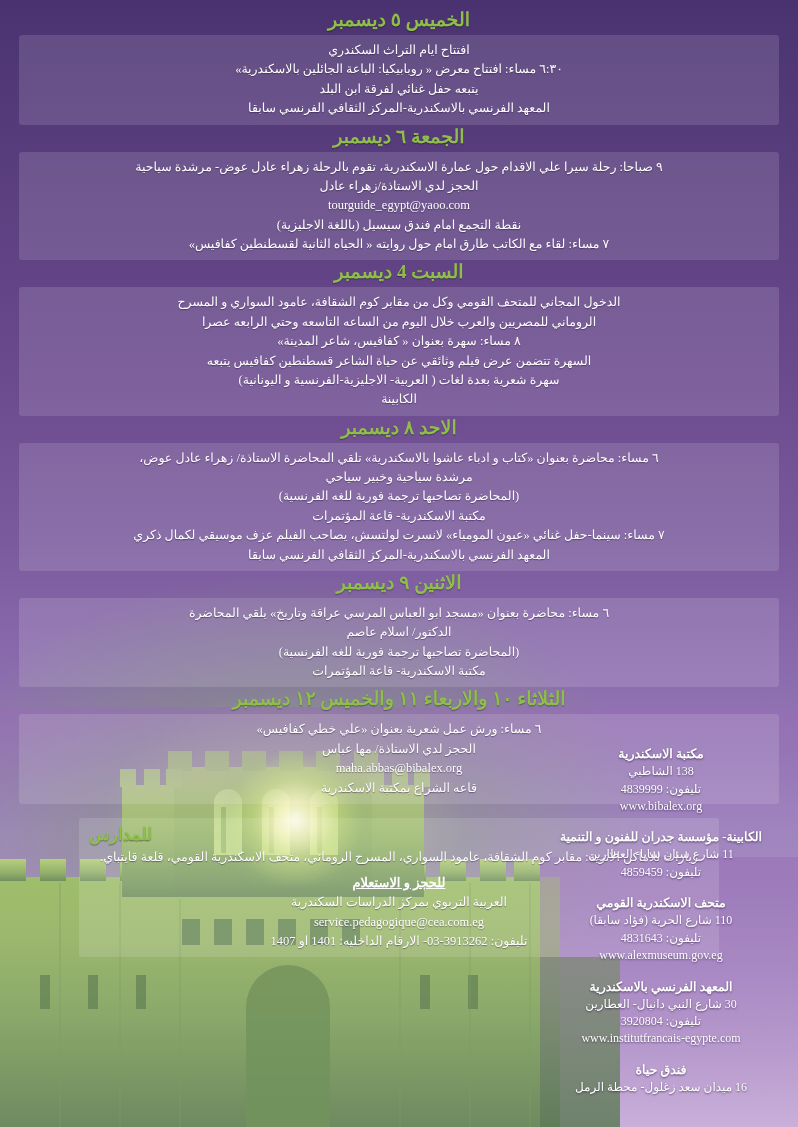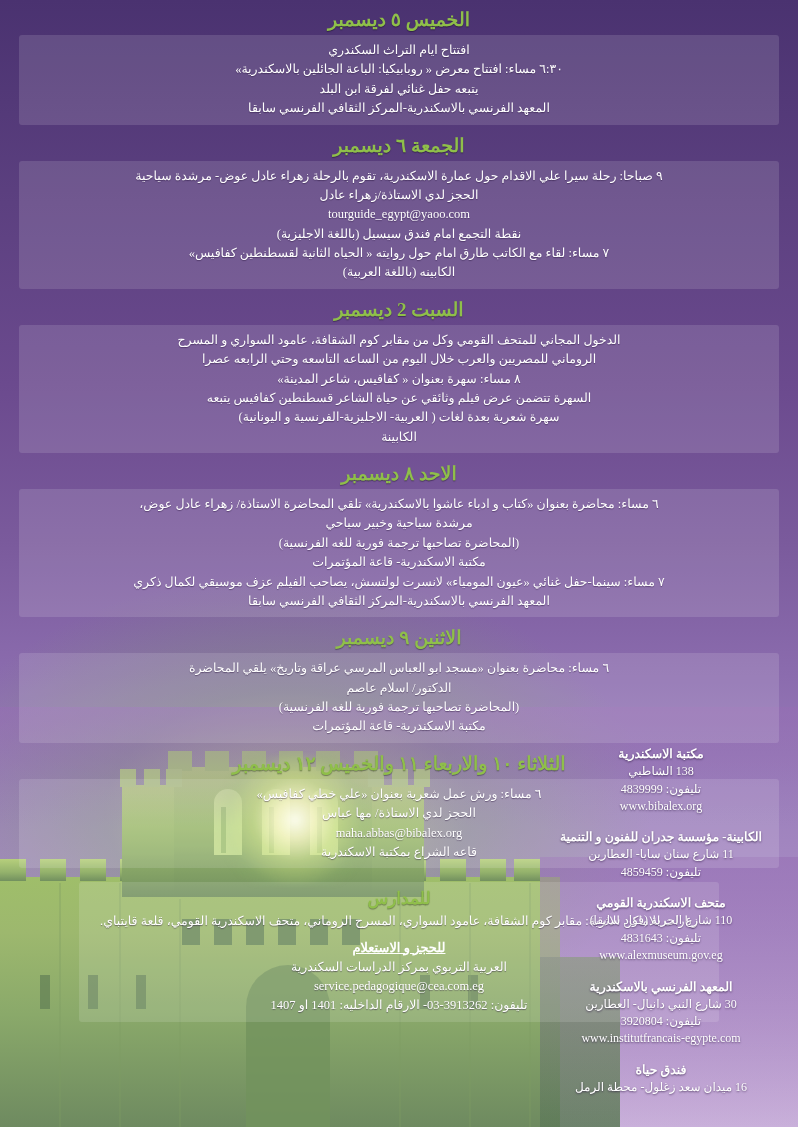--- a/index.html
+++ b/index.html
@@ -60,35 +60,35 @@
   }
   .line {
     font-size: 12.5px;
     line-height: 1.55;
     color: #ffffff;
     text-shadow: 0 1px 1px rgba(40,20,60,0.45);
     white-space: nowrap;
   }
   .line.wrap { white-space: normal; }
   .line.ltr { direction: ltr; unicode-bidi: bidi-override; font-family: "Liberation Serif", serif; }
-  .sect { margin-bottom: 9px; }
+  .sect { }
 
   
   .w-full { width: 760px; }
 
   
   #col {
     position: absolute;
     left: 19px; top: 8px;
     width: 760px;
   }
 
   
   .center-head {
-    color: #8fbf4a; font-weight: bold; text-align: center; font-size: 17px;
+    color: #8fbf4a; font-weight: bold; text-align: left; font-size: 17px;
     margin: 0 0 3px 0; text-shadow: 0 1px 1px rgba(0,0,0,0.35);
   }
   .sub-head {
     color: #ffffff; font-weight: bold; text-align: center; font-size: 13px;
     margin: 2px 0 2px 0;
   }
 
   
   #venues {
     position: absolute;
@@ -242,26 +242,25 @@
     </div>
 
     <div class="sect">
       <div class="day-head">الجمعة ٦ ديسمبر</div>
       <div class="panel w-full">
         <div class="line">٩ صباحا: رحلة سيرا علي الاقدام حول عمارة الاسكندرية، تقوم بالرحلة زهراء عادل عوض- مرشدة سياحية</div>
         <div class="line">الحجز لدي الاستاذة/زهراء عادل</div>
         <div class="line ltr">tourguide_egypt@yaoo.com</div>
         <div class="line">نقطة التجمع امام فندق سيسيل (باللغة الاجليزية)</div>
         <div class="line">٧ مساء: لقاء مع الكاتب طارق امام حول روايته « الحياه الثانية لقسطنطين كفافيس»</div>
-        <div class="line">الكابينه (باللغة العربية)</div>
-      </div>
-    </div>
-
-    <div class="sect">
-      <div class="day-head">السبت 2 ديسمبر</div>
+      </div>
+    </div>
+
+    <div class="sect">
+      <div class="day-head">السبت 4 ديسمبر</div>
       <div class="panel w-full">
         <div class="line">الدخول المجاني للمتحف القومي وكل من مقابر كوم الشقافة، عامود السواري و المسرح</div>
         <div class="line">الروماني للمصريين والعرب خلال اليوم من الساعه التاسعه وحتي الرابعه عصرا</div>
         <div class="line">٨ مساء: سهرة بعنوان « كفافيس، شاعر المدينة»</div>
         <div class="line">السهرة تتضمن عرض فيلم وثائقي عن حياة الشاعر قسطنطين كفافيس يتبعه</div>
         <div class="line">سهرة شعرية بعدة لغات ( العربية- الاجليزية-الفرنسية و اليونانية)</div>
         <div class="line">الكابينة</div>
       </div>
     </div>
 

